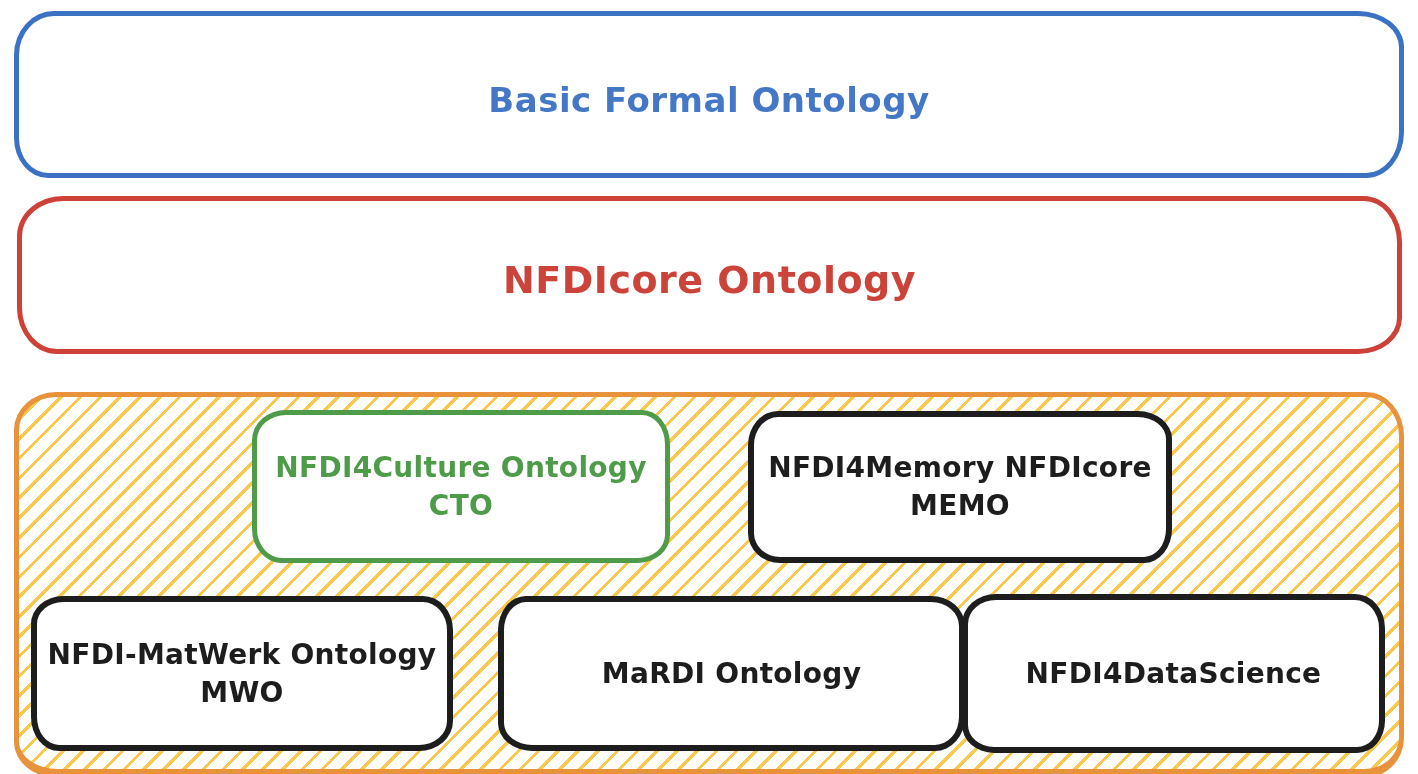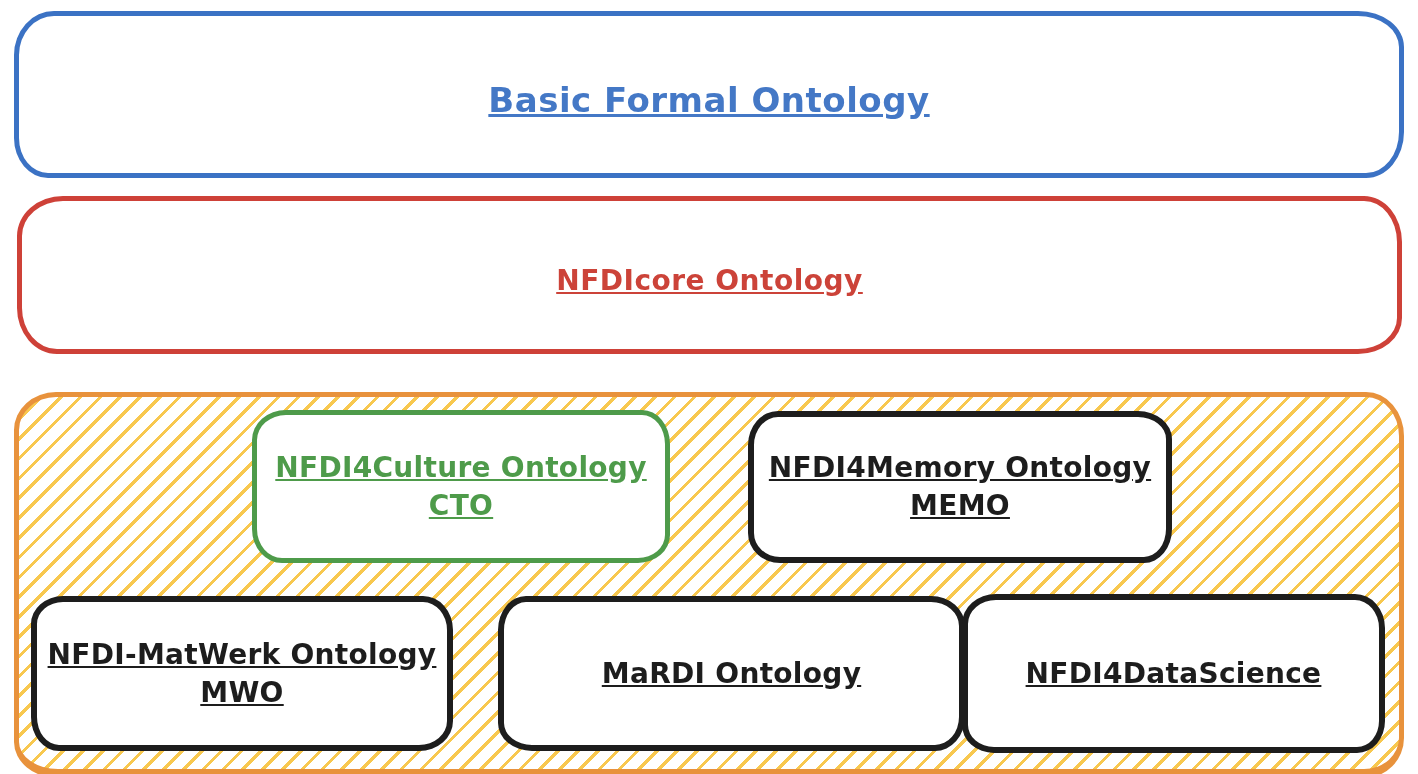--- a/index.html
+++ b/index.html
@@ -16,42 +16,41 @@
   }
   .layer, .obox {
     position: absolute;
     box-sizing: border-box;
     display: flex;
     flex-direction: column;
     align-items: center;
     justify-content: center;
     text-align: center;
     font-weight: bold;
-    text-decoration: underline;
   }
   
   #bfo-layer {
     left: 14px; top: 11px;
     width: 1390px; height: 167px;
     border: 5px solid #3b72c4;
     border-radius: 40px 46px 38px 34px / 44px 36px 46px 40px;
     color: #4478c6;
     font-size: 34px;
     letter-spacing: 0.5px;
     padding-top: 10px;
     background: #ffffff;
   }
   
   #nfdicore-layer {
     left: 17px; top: 196px;
     width: 1385px; height: 158px;
     border: 5px solid #ce4138;
     border-radius: 46px 38px 44px 40px / 40px 46px 36px 46px;
     color: #cc4339;
-    font-size: 28px;
+    font-size: 38px;
     letter-spacing: 0.5px;
     padding-top: 10px;
     background: #ffffff;
   }
   
   #consortia-layer {
     left: 14px; top: 376px;
     width: 1390px; height: 386px;
     border: 5px solid #e8923c;
     border-bottom-width: 9px;
@@ -119,21 +118,21 @@
 </div>
 
 <div class="layer" id="consortia-layer">
 
   <div class="obox" id="cto-box">
     <span class="line">NFDI4Culture Ontology</span>
     <span class="line">CTO</span>
   </div>
 
   <div class="obox" id="memo-box">
-    <span class="line">NFDI4Memory Ontology</span>
+    <span class="line">NFDI4Memory NFDIcore</span>
     <span class="line">MEMO</span>
   </div>
 
   <div class="obox" id="mwo-box">
     <span class="line">NFDI-MatWerk Ontology</span>
     <span class="line">MWO</span>
   </div>
 
   <div class="obox" id="mardi-box">
     <span class="line">MaRDI Ontology</span>

